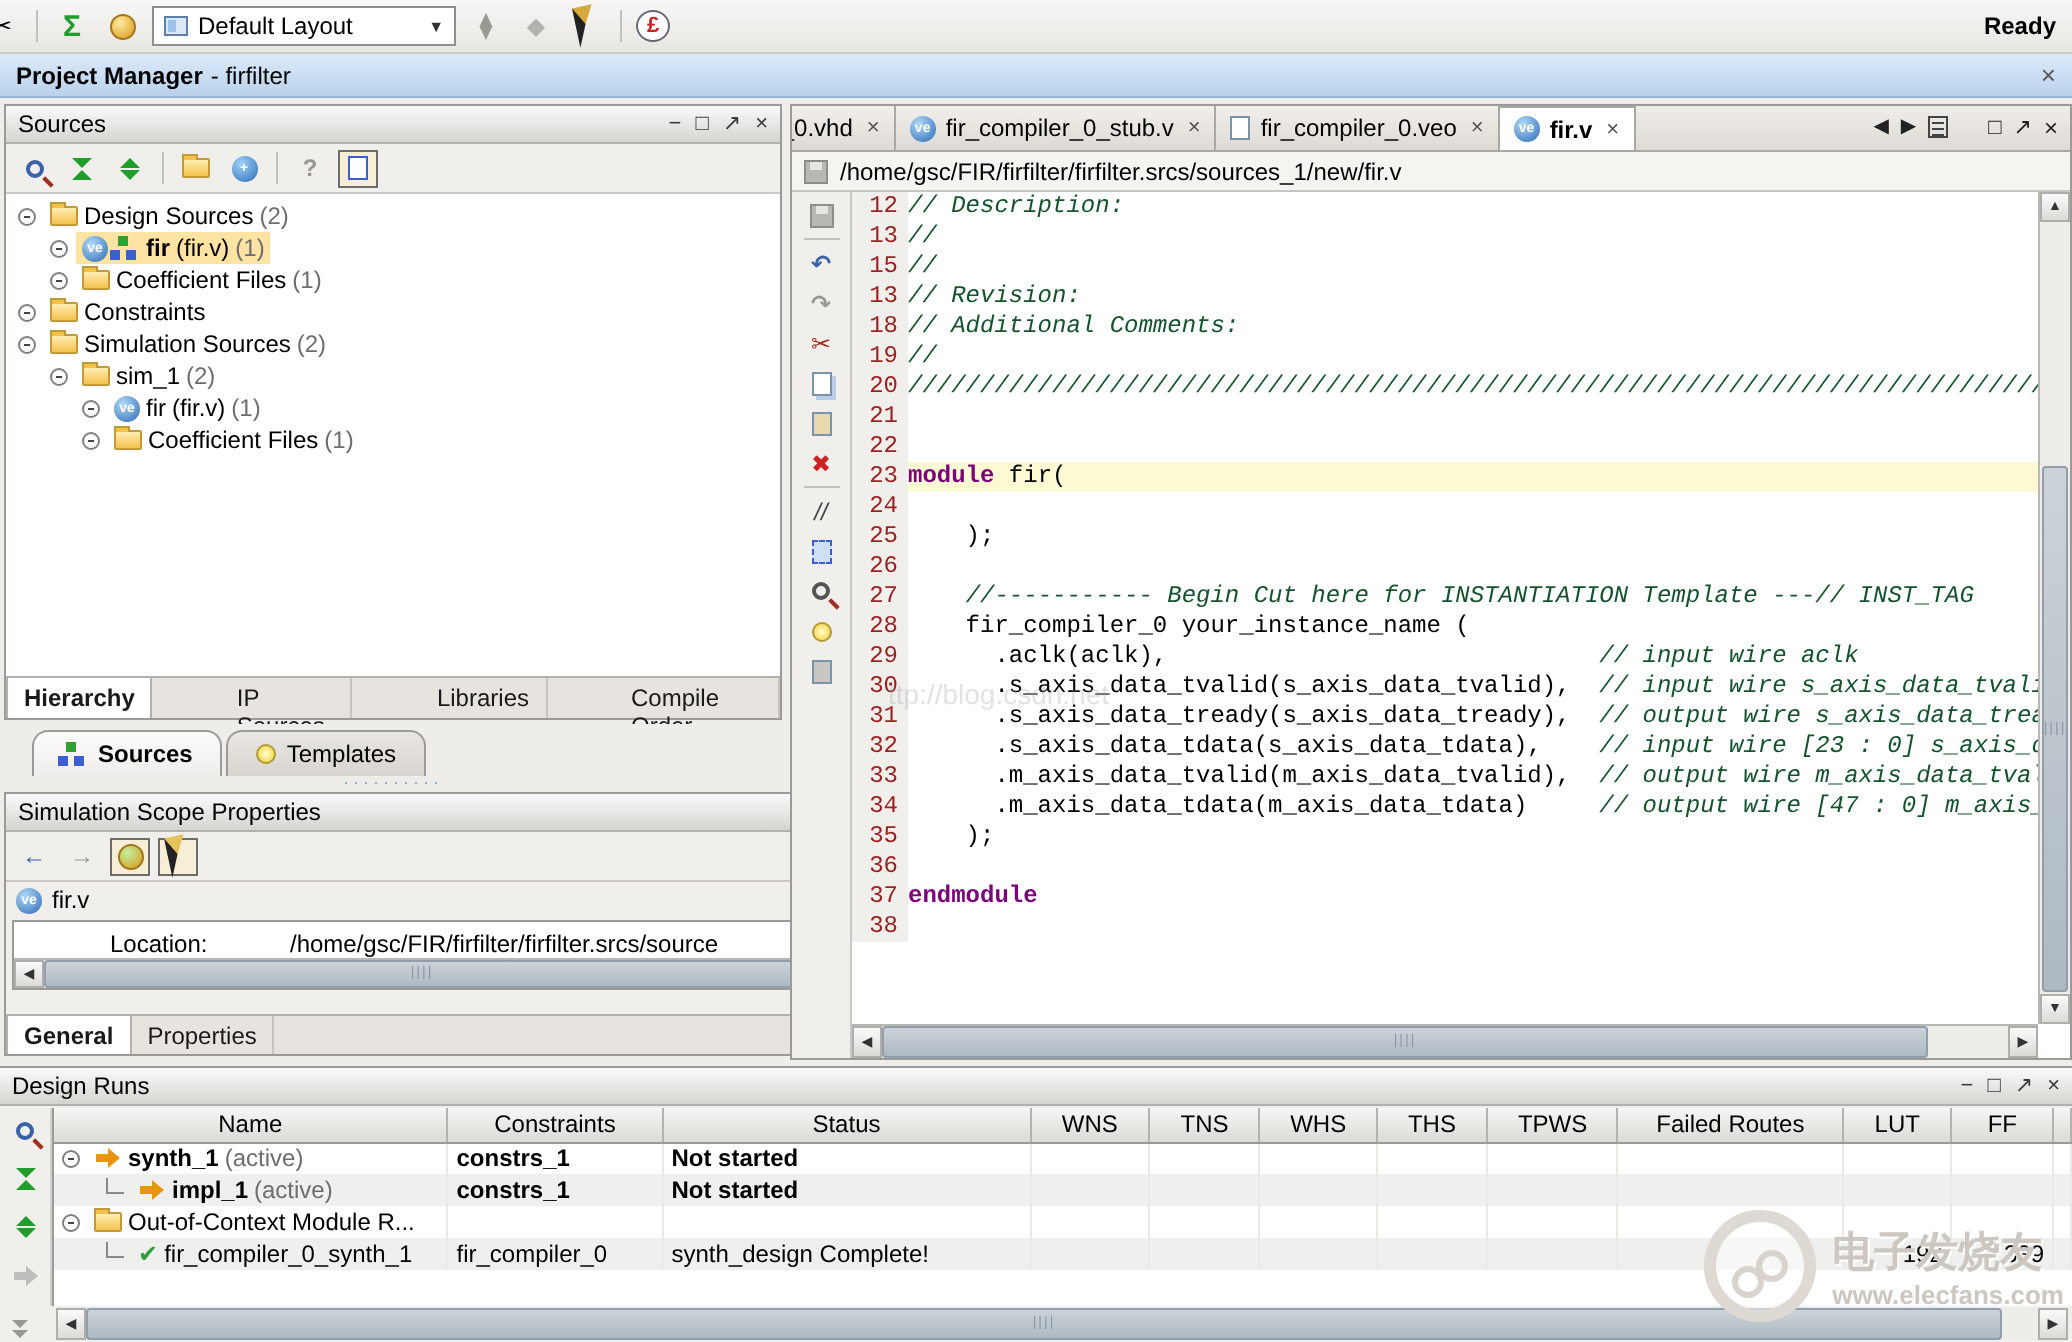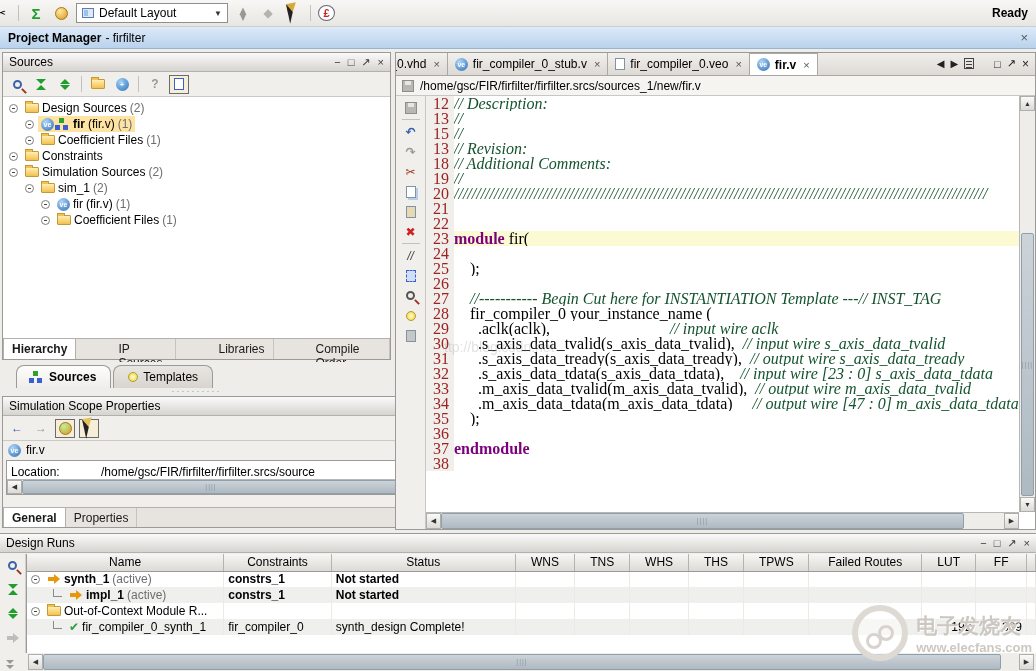--- a/index.html
+++ b/index.html
@@ -67,21 +67,21 @@
   .htab.active{background:#fff;font-weight:bold;margin-top:-1px;border:1px solid #b3b1ad;border-bottom:none;}
 
   #dock-tabs{position:absolute;left:0;top:310px;width:389px;height:26px;display:flex;align-items:flex-end;gap:2px;padding-left:14px;background:#efedea;}
   .dtab{height:23px;display:flex;align-items:center;gap:5px;padding:0 14px;border:1px solid #9c9a96;border-bottom:none;
         border-radius:8px 8px 0 0;background:linear-gradient(#e8e6e2,#d8d5d0);}
   .dtab.active{background:linear-gradient(#fdfdfc,#efedea);font-weight:bold;}
   #splitter{position:absolute;left:0;top:337px;width:389px;height:6px;text-align:center;color:#7aa0c8;font-size:9px;line-height:5px;letter-spacing:2px;}
 
   #simscope{position:absolute;left:0;top:344px;width:455px;height:132px;border:1px solid #9c9a96;background:#f1efec;display:flex;flex-direction:column;}
   #ss-file{height:18px;display:flex;align-items:center;gap:5px;padding:0 5px;flex:none;}
-  #loc-box{margin:1px 3px 12px;flex:1;border:1px solid #9c9a96;background:#fff;position:relative;overflow:hidden;}
+  #loc-box{margin:1px 3px 12px;flex:1;border:1px solid #9c9a96;background:#fff;position:relative;overflow:hidden;padding-left:44px;}
   .loc-row{display:flex;height:22px;align-items:center;padding:2px 4px;white-space:nowrap;}
   .loc-label{width:90px;flex:none;}
   #loc-vsb{position:absolute;right:0;top:0;width:15px;bottom:15px;border-left:1px solid #b9b7b3;background:#efedea;display:flex;flex-direction:column;justify-content:space-between;align-items:center;font-size:7px;color:#333;}
   #loc-vsb span{width:100%;text-align:center;background:linear-gradient(#fafafa,#dcdad6);border:1px solid #b9b7b3;line-height:11px;}
   #loc-hsb{position:absolute;left:0;bottom:0;right:15px;height:15px;border-top:1px solid #b9b7b3;background:#efedea;display:flex;align-items:stretch;}
   #ss-tabs{height:20px;display:flex;align-items:stretch;flex:none;background:#e7e4e0;border-top:1px solid #b3b1ad;}
 
   
   .sarr{width:15px;flex:none;background:linear-gradient(#fafafa,#dcdad6);border:1px solid #b0aeaa;display:flex;align-items:center;justify-content:center;font-size:7px;color:#333;}
   .sthumb{background:linear-gradient(#ccd3d9,#aeb9c2);border:1px solid #8fa0ac;border-radius:2px;position:relative;}
@@ -98,21 +98,21 @@
   #ed-tabctl{display:flex;align-items:center;gap:6px;padding:0 6px;height:23px;flex:none;color:#222;font-size:9px;}
   .listico{width:10px;height:11px;border:1px solid #444;position:relative;}
   .listico::after{content:"";position:absolute;left:1px;top:2px;width:6px;height:1px;background:#444;box-shadow:0 3px 0 #444,0 6px 0 #444;}
   #ed-path{height:20px;border-bottom:1px solid #c9c7c3;display:flex;align-items:center;gap:6px;padding:0 6px;background:#f6f4f1;flex:none;}
   .floppy{width:12px;height:12px;background:#b9b7b3;border:1px solid #8f8d89;position:relative;}
   .floppy::after{content:"";position:absolute;left:2px;top:0;width:6px;height:4px;background:#e8e6e2;}
   #ed-main{flex:1;display:flex;min-height:0;}
   #ed-tools{width:30px;background:#f1efec;border-right:1px solid #c9c7c3;display:flex;flex-direction:column;align-items:center;gap:3px;padding-top:3px;flex:none;}
   #ed-tools .tbtn{height:17px;}
   #ed-code-area{flex:1;position:relative;background:#fff;min-width:0;}
-  #code-lines{position:absolute;left:0;top:0;right:16px;bottom:17px;overflow:hidden;font-family:Liberation Serif, serif;font-size:16px;}
+  #code-lines{position:absolute;left:0;top:0;right:16px;bottom:17px;overflow:hidden;font-family:Liberation Mono, monospace;font-size:12px;}
   .cl{height:15px;display:flex;align-items:center;}
   .cl.hl .ct{background:#fcfad2;}
   .ln{flex:none;width:28px;background:#f0efec;color:#9c2222;text-align:right;padding-right:5px;height:15px;line-height:15px;}
   .ct{flex:1;white-space:pre;height:15px;line-height:15px;overflow:hidden;}
   .c{color:#14532d;font-style:italic;}
   .k{color:#7c007c;font-weight:bold;}
   .p{color:#000;}
   #ed-vsb{position:absolute;right:0;top:0;width:16px;bottom:17px;background:#efedea;border-left:1px solid #b9b7b3;}
   #ed-hsb{position:absolute;left:0;bottom:0;right:16px;height:17px;background:#efedea;border-top:1px solid #b9b7b3;display:flex;align-items:stretch;}
   #csdn-mark{position:absolute;left:18px;top:243px;color:rgba(150,150,150,.28);font-size:14px;pointer-events:none;}

